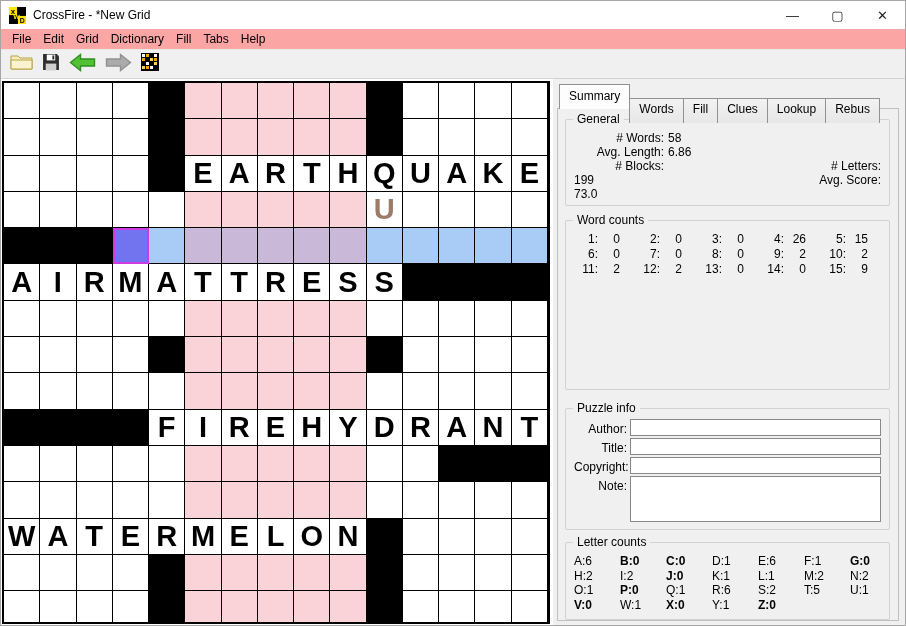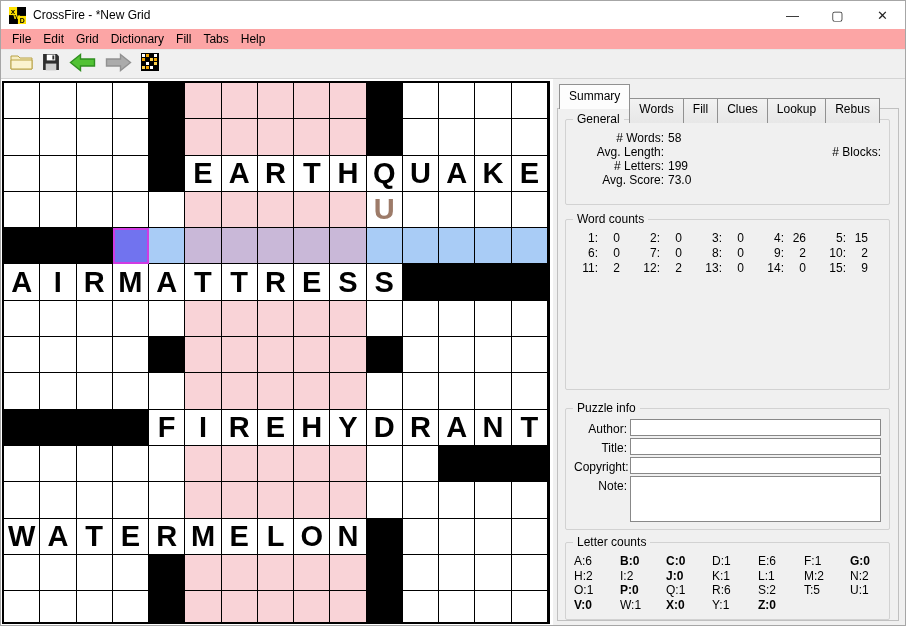--- a/index.html
+++ b/index.html
@@ -388,20 +388,21 @@
           <div class="tab">Rebus</div>
         </div>
       <div class="tab-content">
 
         <div class="groupbox gb-general">
           <span class="gb-title">General</span>
           <div class="stats">
               <span class="stat-label"># Words:</span>
               <span class="stat-value">58</span>
               <span class="stat-label">Avg. Length:</span>
+              <span class="stat-value">6.86</span>
               <span class="stat-label"># Blocks:</span>
               <span class="stat-label"># Letters:</span>
               <span class="stat-value">199</span>
               <span class="stat-label">Avg. Score:</span>
               <span class="stat-value">73.0</span>
             </div>
         </div>
 
         <div class="groupbox gb-wordcounts">
           <span class="gb-title">Word counts</span>

